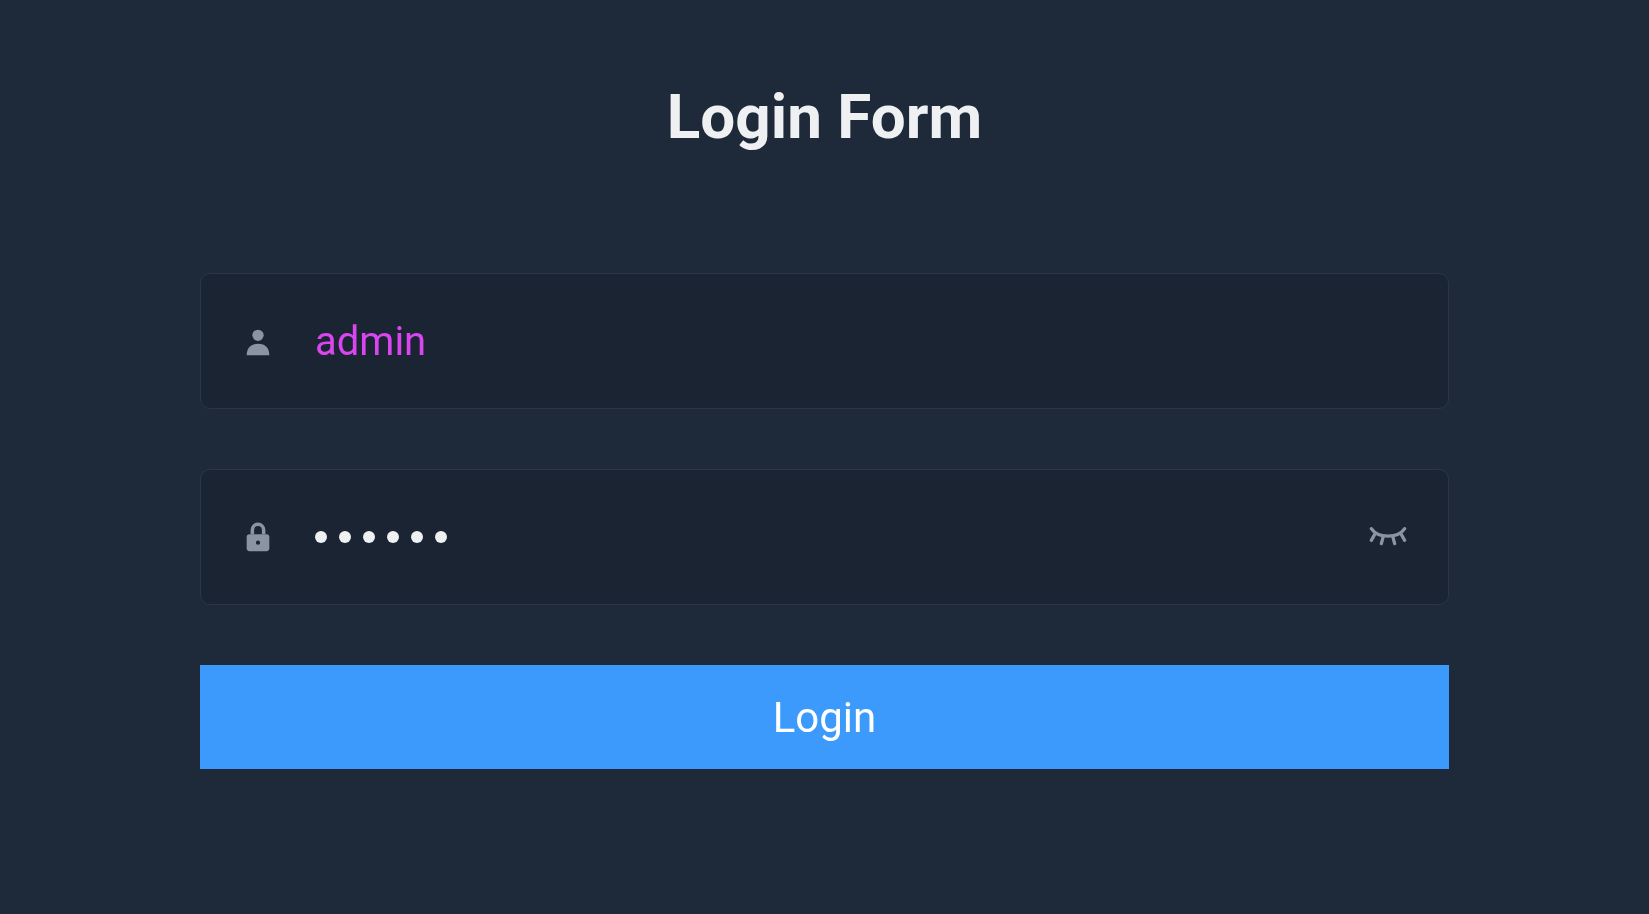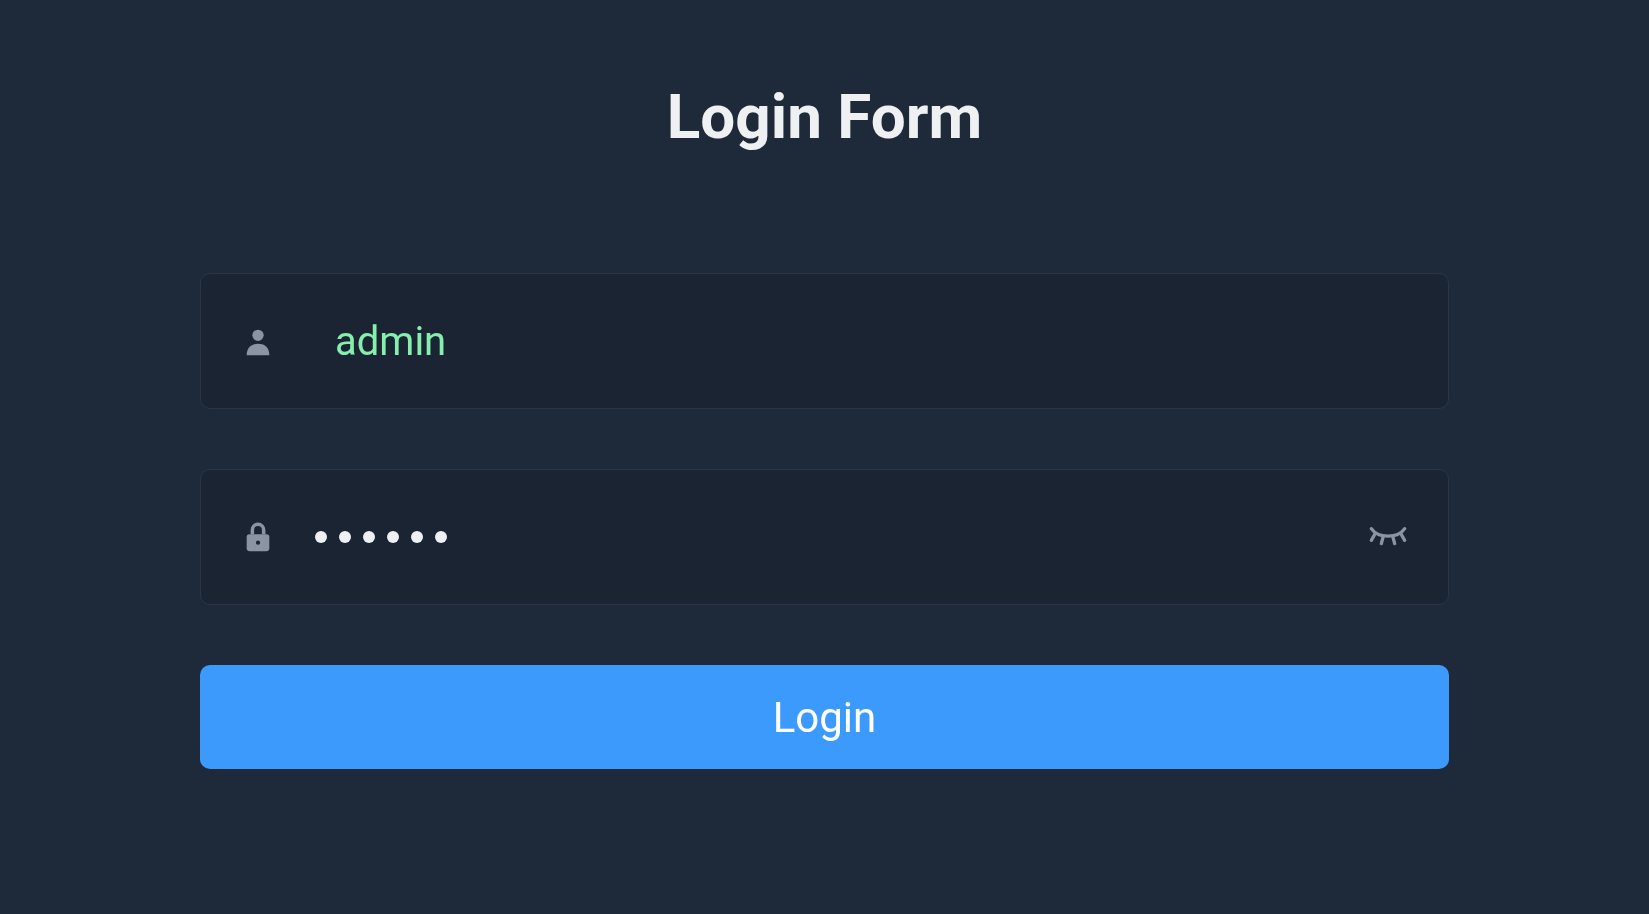--- a/index.html
+++ b/index.html
@@ -54,23 +54,23 @@
       width: 100%;
       height: 100%;
       fill: #8a94a3;
     }
     
     .input-field {
       flex: 1;
       background: transparent;
       border: none;
       outline: none;
-      color: #86efac;
+      color: #d946ef;
       font-size: 40px;
-      margin-left: 60px;
+      margin-left: 40px;
       font-family: inherit;
     }
     
     .input-field::placeholder {
       color: #6b7684;
     }
     
     .password-dots {
       flex: 1;
       margin-left: 40px;
@@ -102,21 +102,21 @@
       fill: none;
       stroke-width: 2;
       stroke-linecap: round;
     }
     
     .login-button {
       width: 100%;
       height: 104px;
       background-color: #3b9afc;
       border: none;
-      border-radius: 10px;
+      border-radius: 0;
       color: #ffffff;
       font-size: 42px;
       font-weight: 400;
       cursor: pointer;
       font-family: inherit;
     }
   </style>
 </head>
 <body>
 

